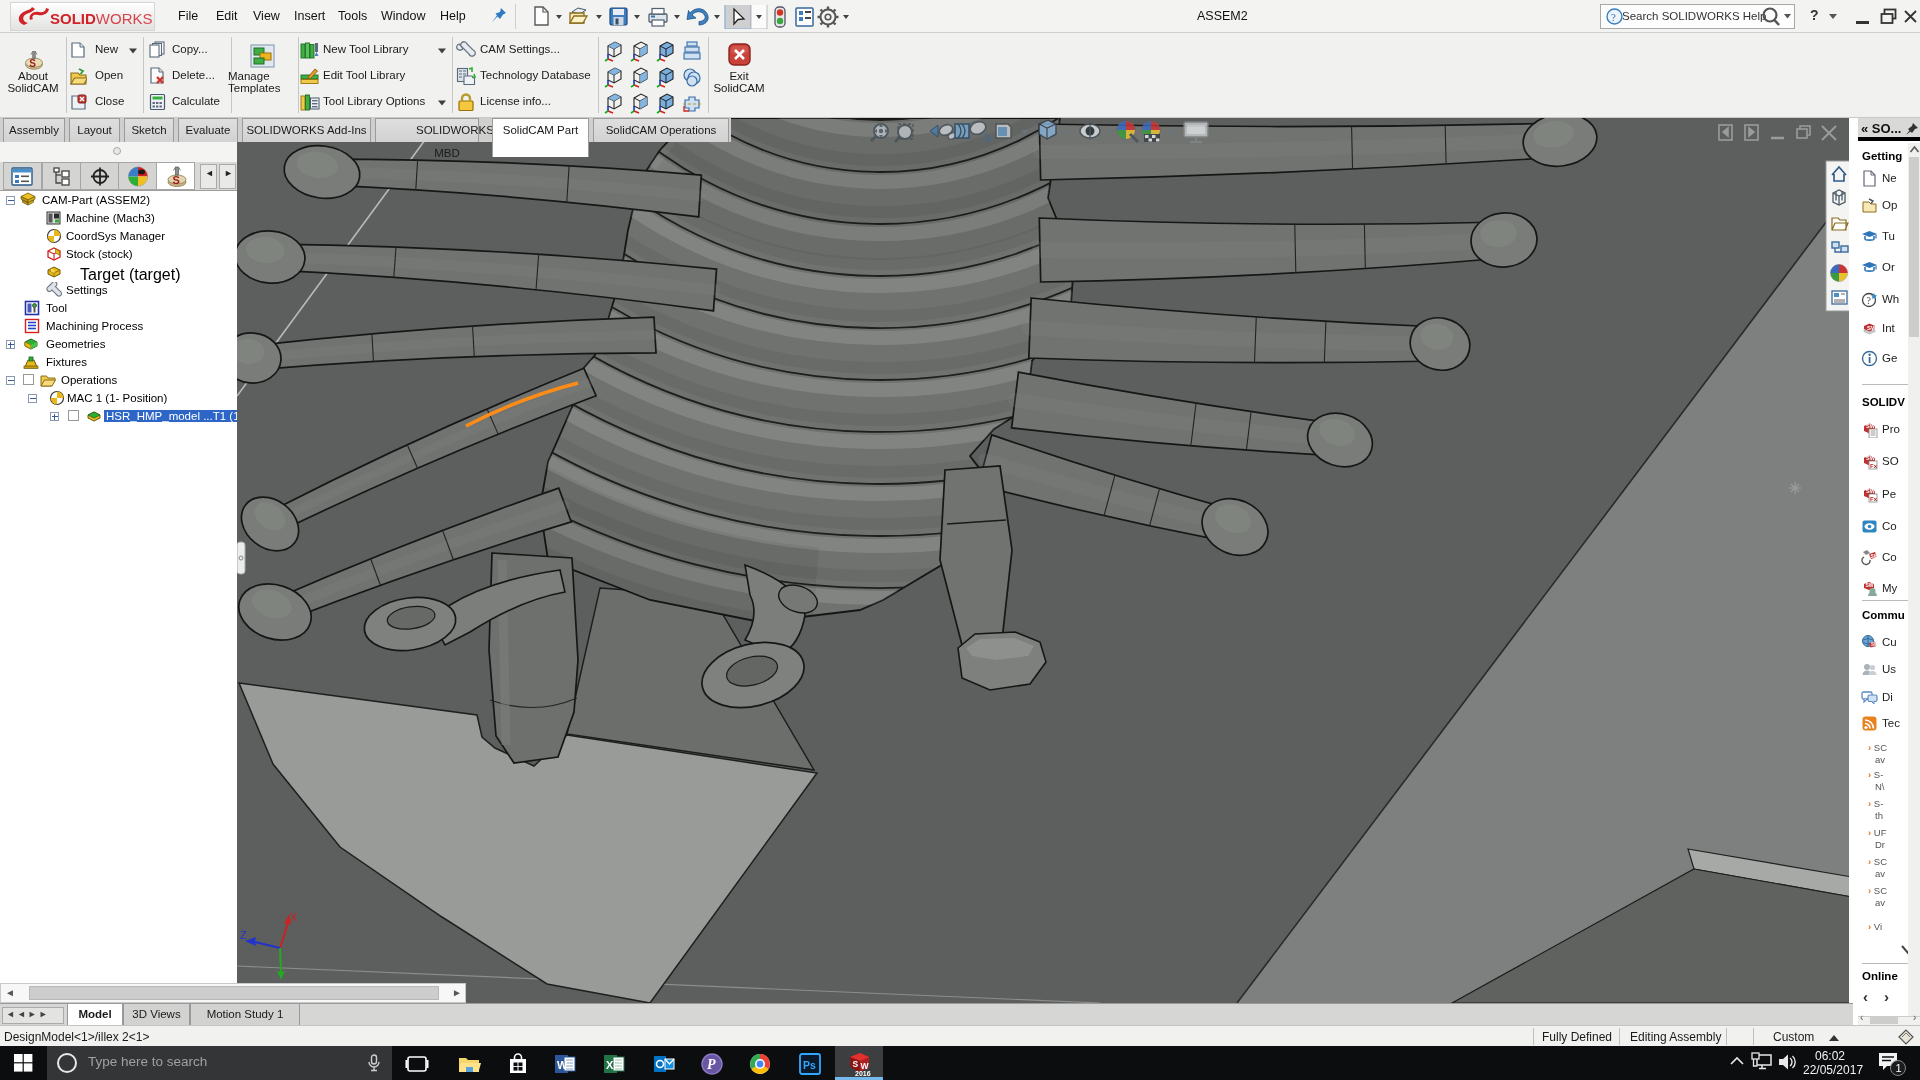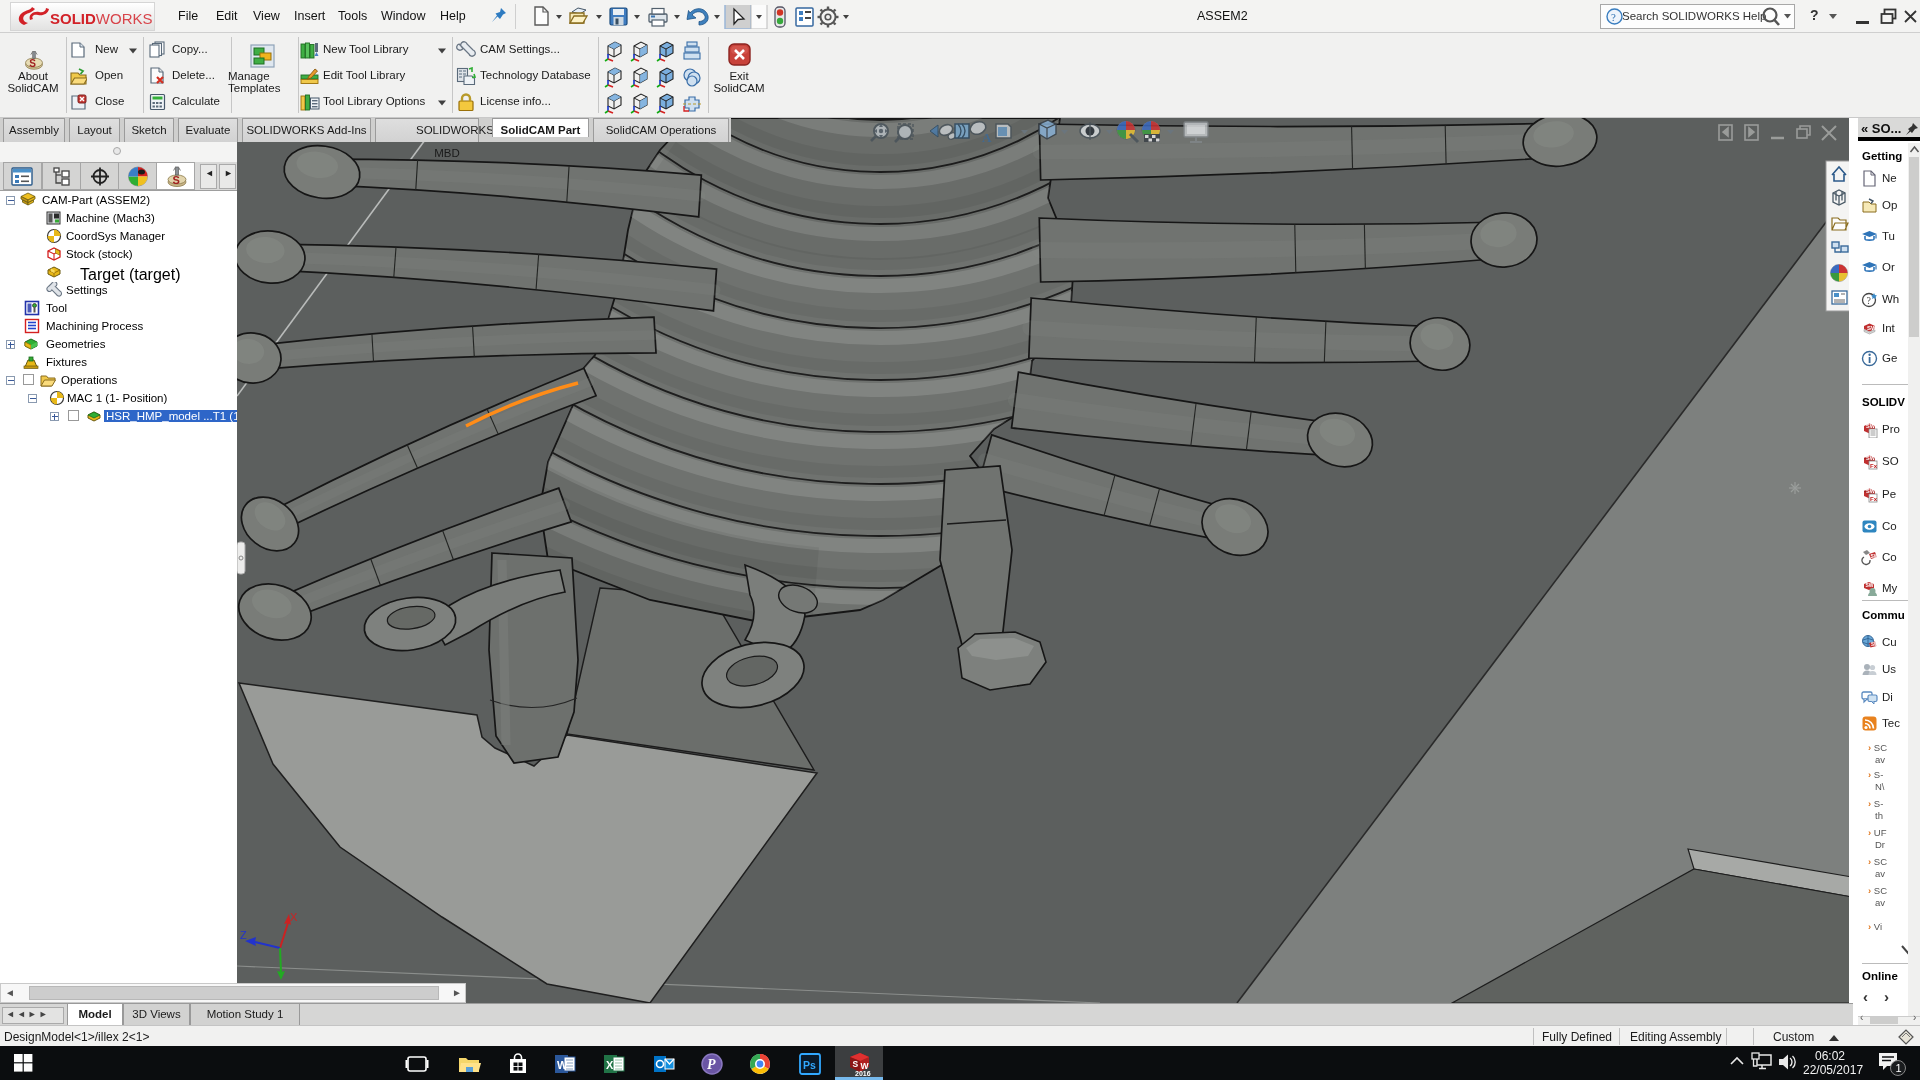--- a/index.html
+++ b/index.html
@@ -11,21 +11,21 @@
 #titlebar{left:0;top:0;width:1920px;height:33px;background:#f3f3f2;border-bottom:1px solid #cfcfcf;}
 .menu{font-size:12.5px;color:#111;top:9px;}
 
 #ribbon{left:0;top:33px;width:1920px;height:85px;background:#f1f1f0;border-bottom:1px solid #c9c9c9;overflow:hidden;}
 .rsep{top:4px;height:76px;width:1px;background:#c6c6c6;}
 .rlabel{font-size:11.5px;color:#1a1a1a;}
 .rrow{font-size:11.5px;color:#1a1a1a;}
 
 #tabrow{left:0;top:118px;width:1920px;height:24px;pointer-events:none;}
 .ctab{top:0;height:24px;background:linear-gradient(#dedede,#d2d2d2);border:1px solid #9b9b9b;border-bottom:none;font-size:11.5px;color:#1a1a1a;text-align:center;line-height:23px;}
-.ctab.active{background:#fff;font-weight:bold;height:19px;z-index:3;}
+.ctab.active{background:#fff;font-weight:normal;height:39px;z-index:3;}
 
 #leftpanel{left:0;top:142px;width:237px;height:861px;background:#fff;overflow:hidden;}
 #lp-top{left:0;top:0;width:237px;height:20px;background:#f4f4f3;}
 #lp-tabs{left:0;top:20px;width:237px;height:29px;background:#d9d9d8;border-bottom:1px solid #9e9e9e;}
 .lptab{top:0;height:28px;width:38.6px;background:#d4d4d3;border:1px solid #a6a6a6;}
 .lptab.active{background:#fff;}
 
 #viewport{left:237px;top:118px;width:1615px;height:885px;}
 
 #rgap{left:1849px;top:118px;width:9px;height:907px;background:#fff;}
@@ -1005,20 +1005,28 @@
 
 <div class="abs" id="taskbar">
   <svg class="abs" style="left:14px;top:8px;" width="19" height="18" viewBox="0 0 19 18">
       <g fill="#fdfdfd">
         <rect x="0" y="0" width="8.6" height="8.2"></rect>
         <rect x="9.8" y="0" width="8.6" height="8.2"></rect>
         <rect x="0" y="9.4" width="8.6" height="8.2"></rect>
         <rect x="9.8" y="9.4" width="8.6" height="8.2"></rect>
       </g>
     </svg>
+  <div class="abs" id="tsearch">
+    <div class="abs" style="left:10px;top:7px;width:20px;height:20px;border-radius:50%;border:2.5px solid #e9e9e9;"></div>
+    <span class="abs txt" style="left:41px;top:8px;font-size:13.5px;color:#9fa1a3;">Type here to search</span>
+    <svg class="abs" style="left:320px;top:8px;" width="14" height="18" viewBox="0 0 14 18">
+        <rect x="4.5" y="1" width="5" height="9" rx="2.5" fill="none" stroke="#cfcfcf" stroke-width="1.4"></rect>
+        <path d="M2 8 a5 5 0 0 0 10 0 M7 13 v3 M4 16.5 h6" fill="none" stroke="#cfcfcf" stroke-width="1.4"></path>
+      </svg>
+  </div>
   <div class="abs" id="tbicons">
       <svg class="abs" style="left:405px;top:6px;" width="24" height="24" viewBox="0 0 24 24">
         <rect x="3" y="5" width="18" height="14" rx="2" fill="none" stroke="#fff" stroke-width="1.6"></rect>
         <rect x="0.5" y="8" width="2" height="8" fill="#fff"></rect>
         <rect x="21.5" y="8" width="2" height="8" fill="#fff"></rect>
       </svg>
       <svg class="abs" style="left:457px;top:6px;" width="24" height="24" viewBox="0 0 24 24">
         <path d="M2 6 h7 l2 2 h11 v12 h-20 z" fill="#f5d66a"></path>
         <path d="M2 20 L4 11 h20 l-2.5 9 z" fill="#ffe28a"></path>
         <rect x="9" y="15" width="7" height="5" fill="#5aa0d8"></rect>

